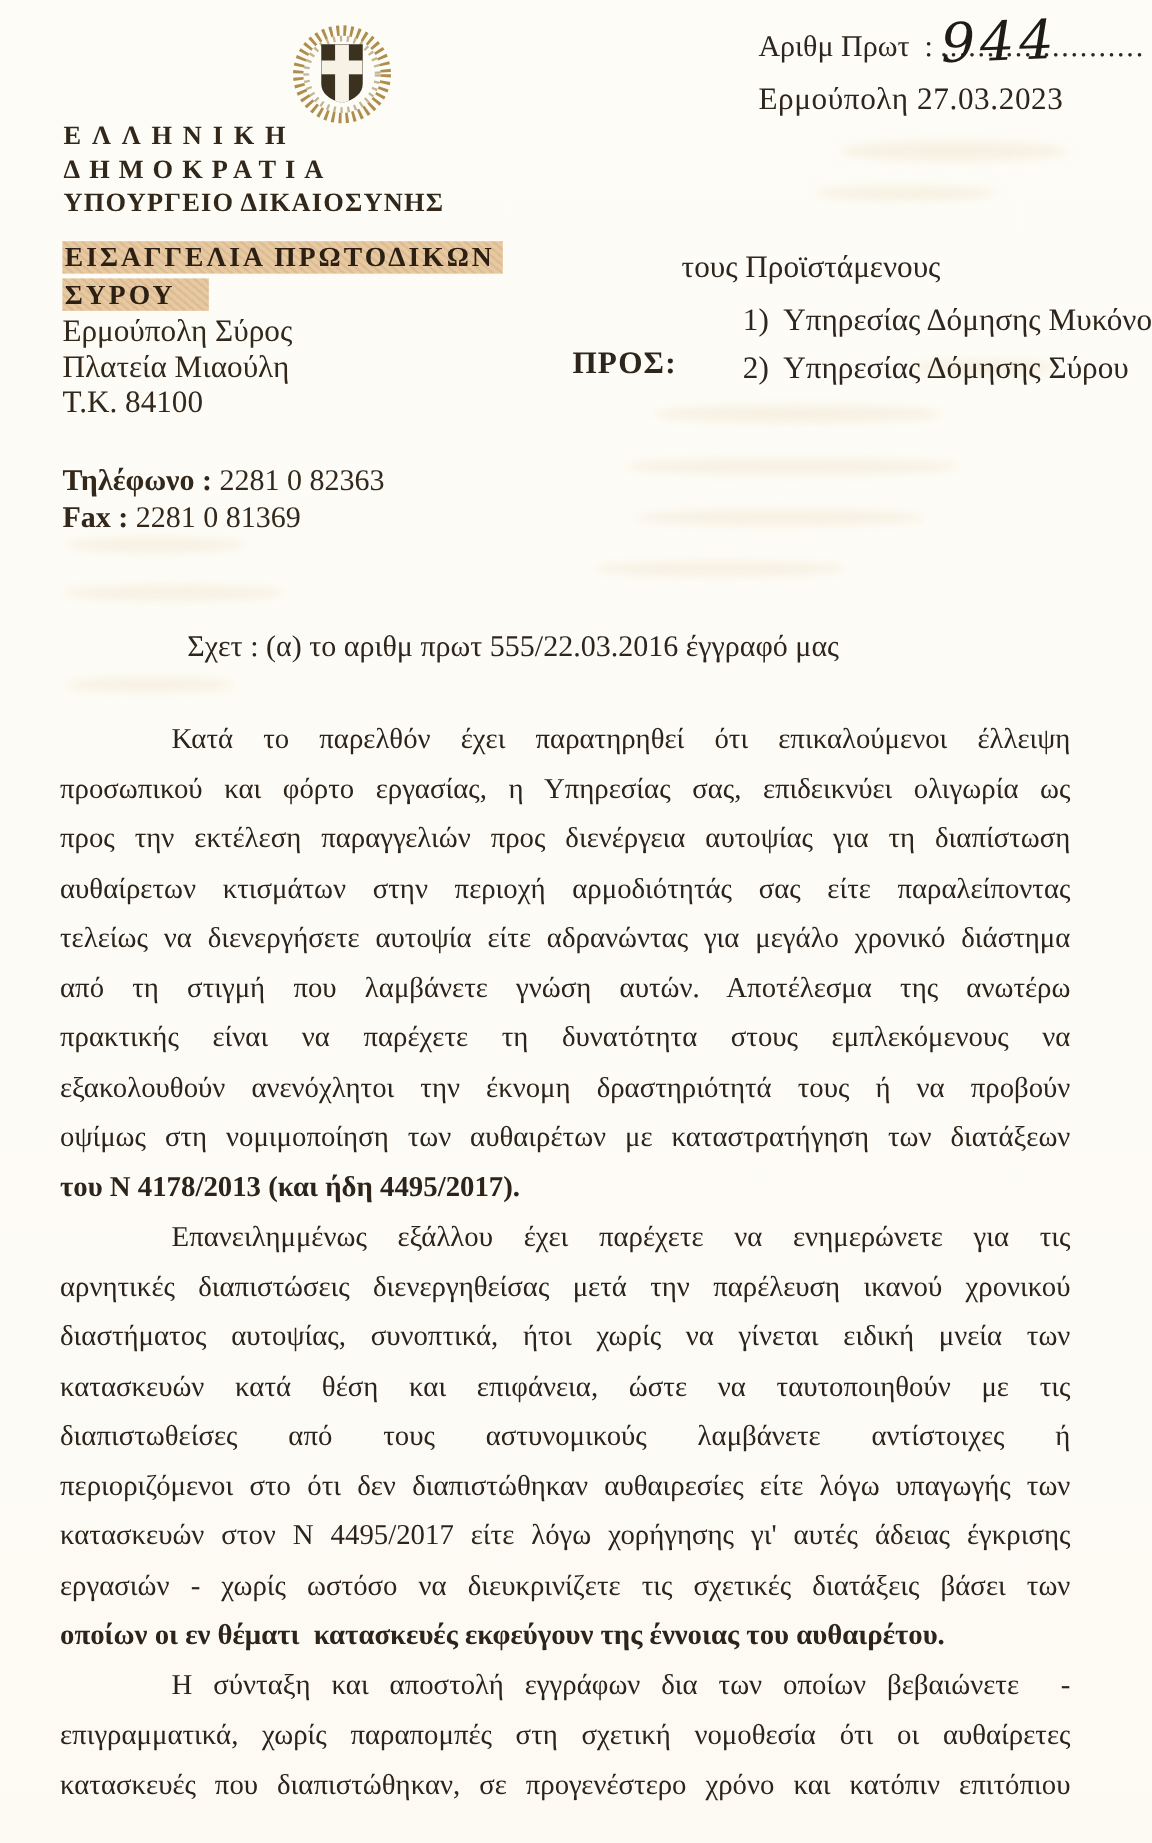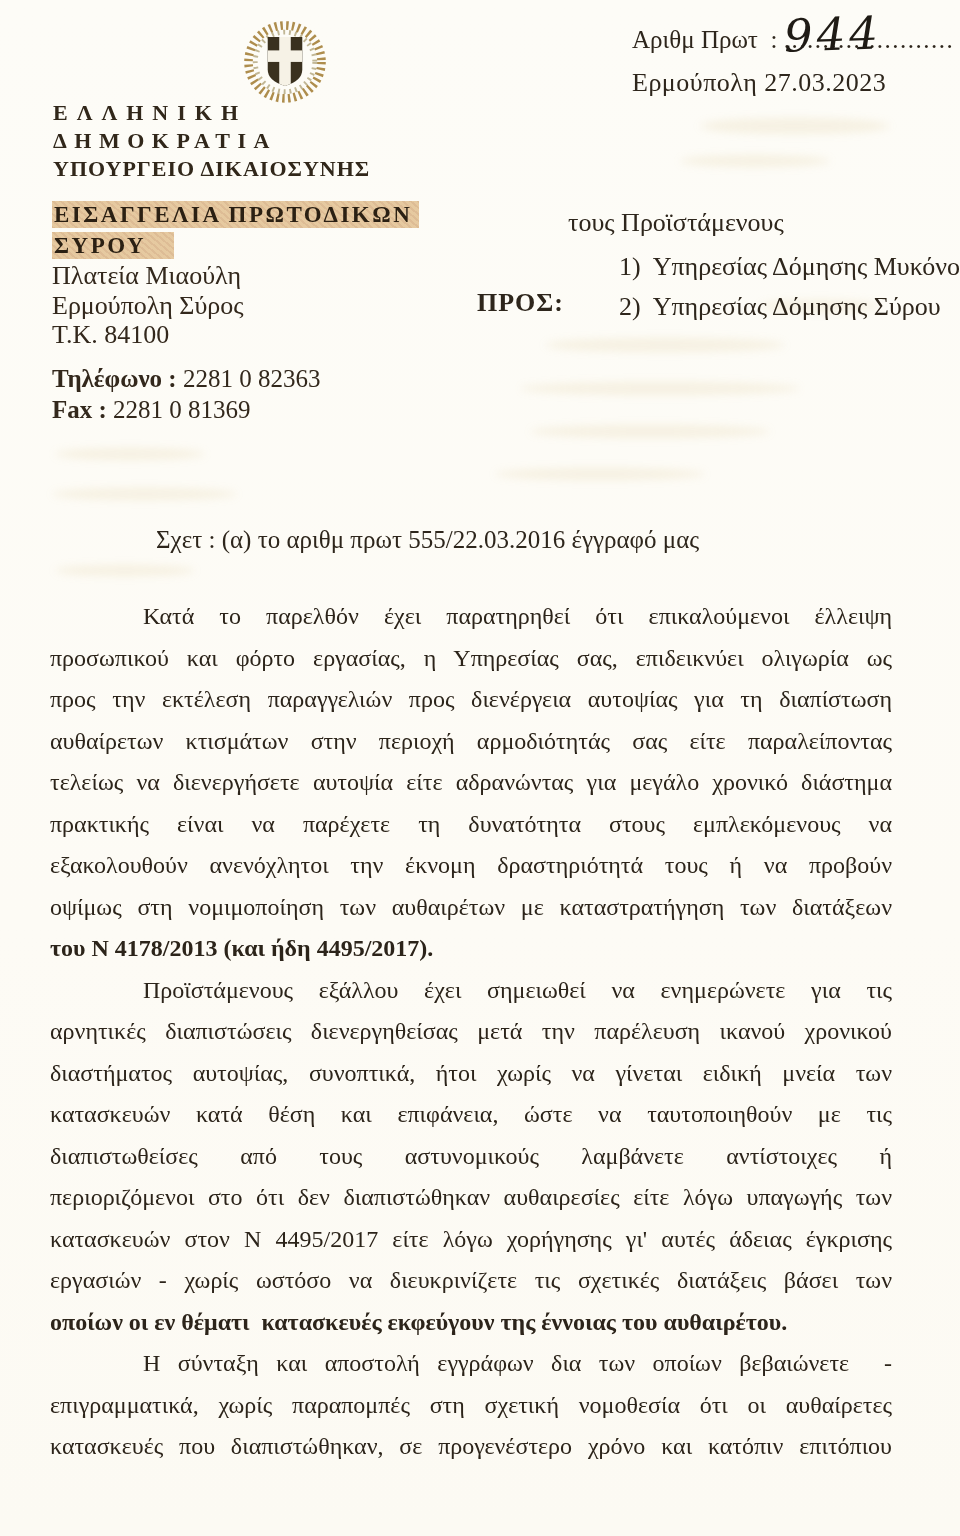--- a/index.html
+++ b/index.html
@@ -31,21 +31,21 @@
 
   .agency { position:absolute; left:52px; top:199px; }
   .agency-name { font-size:23px; font-weight:bold; letter-spacing:2.5px; line-height:31px; color:#2b2013; }
   .hl  { background-color:#e5c79f;
          background-image:repeating-linear-gradient(40deg, rgba(154,92,62,0.10) 0 2px, rgba(235,214,166,0.16) 2px 5px);
          padding:1px 7px 1px 2px; }
   .hl2 { padding-right:28px; }
   .addr { font-size:26px; line-height:29.5px; color:#33281c; }
   .agency .addr:first-of-type { margin-top:4px; }
 
-  .contact { position:absolute; left:52px; top:363px; }
+  .contact { position:absolute; left:52px; top:385px; }
   .contact .addr { font-size:25px; line-height:31px; }
   .b { font-weight:bold; }
 
   .recip-heading { position:absolute; left:568px; top:208px; font-size:26px; }
   .pros-label    { position:absolute; left:477px; top:288px; font-size:26px; font-weight:bold; letter-spacing:1px; }
   .recip-items   { position:absolute; left:571px; top:247px;margin-left:48px; }
   .recip-item    { font-size:26px; line-height:40px; white-space:nowrap; }
 
   .reference { position:absolute; left:156px; top:526px; font-size:25px; white-space:nowrap; }
 
@@ -97,22 +97,22 @@
       <span>Αριθμ Πρωτ&nbsp; :</span>
       <span class="proto-dots">......................</span>
       <span class="proto-number">944</span>
     </div>
     <div class="proto-date">Ερμούπολη 27.03.2023</div>
   </div>
 
   <div class="agency">
     <div class="agency-name"><span class="hl">ΕΙΣΑΓΓΕΛΙΑ ΠΡΩΤΟΔΙΚΩΝ</span></div>
     <div class="agency-name"><span class="hl hl2">ΣΥΡΟΥ</span></div>
+    <div class="addr">Ερμούπολη Σύρος</div>
     <div class="addr">Πλατεία Μιαούλη</div>
-    <div class="addr">Ερμούπολη Σύρος</div>
     <div class="addr">Τ.Κ. 84100</div>
   </div>
 
   <div class="contact">
     <div class="addr"><span class="b">Τηλέφωνο :</span> <span>2281 0 82363</span></div>
     <div class="addr"><span class="b">Fax :</span> <span>2281 0 81369</span></div>
   </div>
 
   <div class="recip-heading">τους Προϊστάμενους</div>
   <div class="pros-label">ΠΡΟΣ:</div>
@@ -123,27 +123,28 @@
 
   <div class="reference">Σχετ : (α) το αριθμ πρωτ 555/22.03.2016 έγγραφό μας</div>
 
   <div class="body-text">
       <div class="para">
         <div class="bline first">Κατά το παρελθόν έχει παρατηρηθεί ότι επικαλούμενοι έλλειψη</div>
         <div class="bline">προσωπικού και φόρτο εργασίας, η Υπηρεσίας σας, επιδεικνύει ολιγωρία ως</div>
         <div class="bline">προς την εκτέλεση παραγγελιών προς διενέργεια αυτοψίας για τη διαπίστωση</div>
         <div class="bline">αυθαίρετων κτισμάτων στην περιοχή αρμοδιότητάς σας είτε παραλείποντας</div>
         <div class="bline">τελείως να διενεργήσετε αυτοψία είτε αδρανώντας για μεγάλο χρονικό διάστημα</div>
+        <div class="bline">από τη στιγμή που λαμβάνετε γνώση αυτών. Αποτέλεσμα της ανωτέρω</div>
         <div class="bline">πρακτικής είναι να παρέχετε τη δυνατότητα στους εμπλεκόμενους να</div>
         <div class="bline">εξακολουθούν ανενόχλητοι την έκνομη δραστηριότητά τους ή να προβούν</div>
         <div class="bline">οψίμως στη νομιμοποίηση των αυθαιρέτων με καταστρατήγηση των διατάξεων</div>
         <div class="bline last">του Ν 4178/2013 (και ήδη 4495/2017).</div>
       </div>
       <div class="para">
-        <div class="bline first">Προϊστάμενους εξάλλου έχει σημειωθεί να ενημερώνετε για τις</div>
+        <div class="bline first">Επανειλημμένως εξάλλου έχει παρέχετε να ενημερώνετε για τις</div>
         <div class="bline">αρνητικές διαπιστώσεις διενεργηθείσας μετά την παρέλευση ικανού χρονικού</div>
         <div class="bline">διαστήματος αυτοψίας, συνοπτικά, ήτοι χωρίς να γίνεται ειδική μνεία των</div>
         <div class="bline">κατασκευών κατά θέση και επιφάνεια, ώστε να ταυτοποιηθούν με τις</div>
         <div class="bline">διαπιστωθείσες από τους αστυνομικούς λαμβάνετε αντίστοιχες ή</div>
         <div class="bline">περιοριζόμενοι στο ότι δεν διαπιστώθηκαν αυθαιρεσίες είτε λόγω υπαγωγής των</div>
         <div class="bline">κατασκευών στον Ν 4495/2017 είτε λόγω χορήγησης γι' αυτές άδειας έγκρισης</div>
         <div class="bline">εργασιών - χωρίς ωστόσο να διευκρινίζετε τις σχετικές διατάξεις βάσει των</div>
         <div class="bline last">οποίων οι εν θέματι&nbsp; κατασκευές εκφεύγουν της έννοιας του αυθαιρέτου.</div>
       </div>
       <div class="para">

